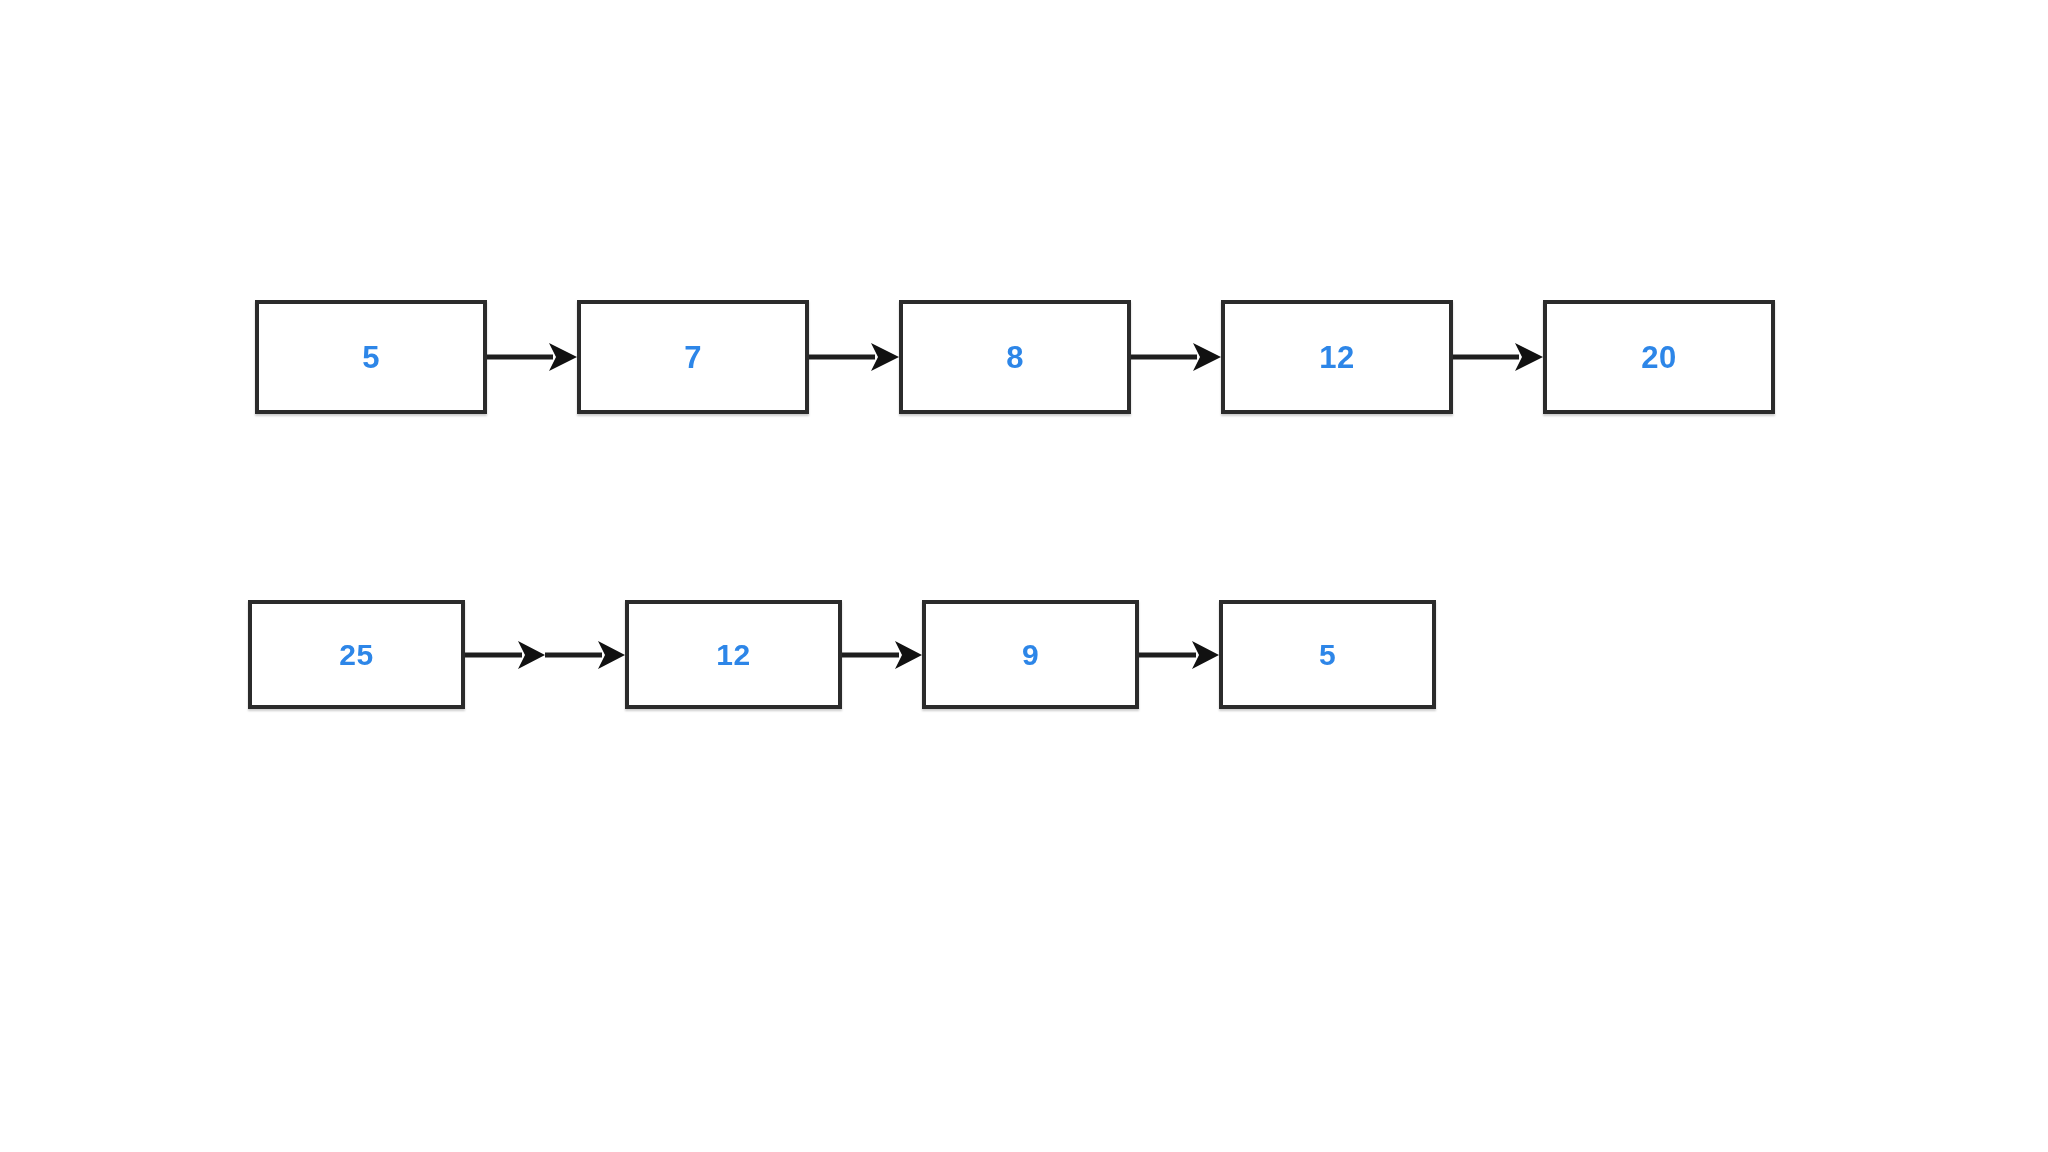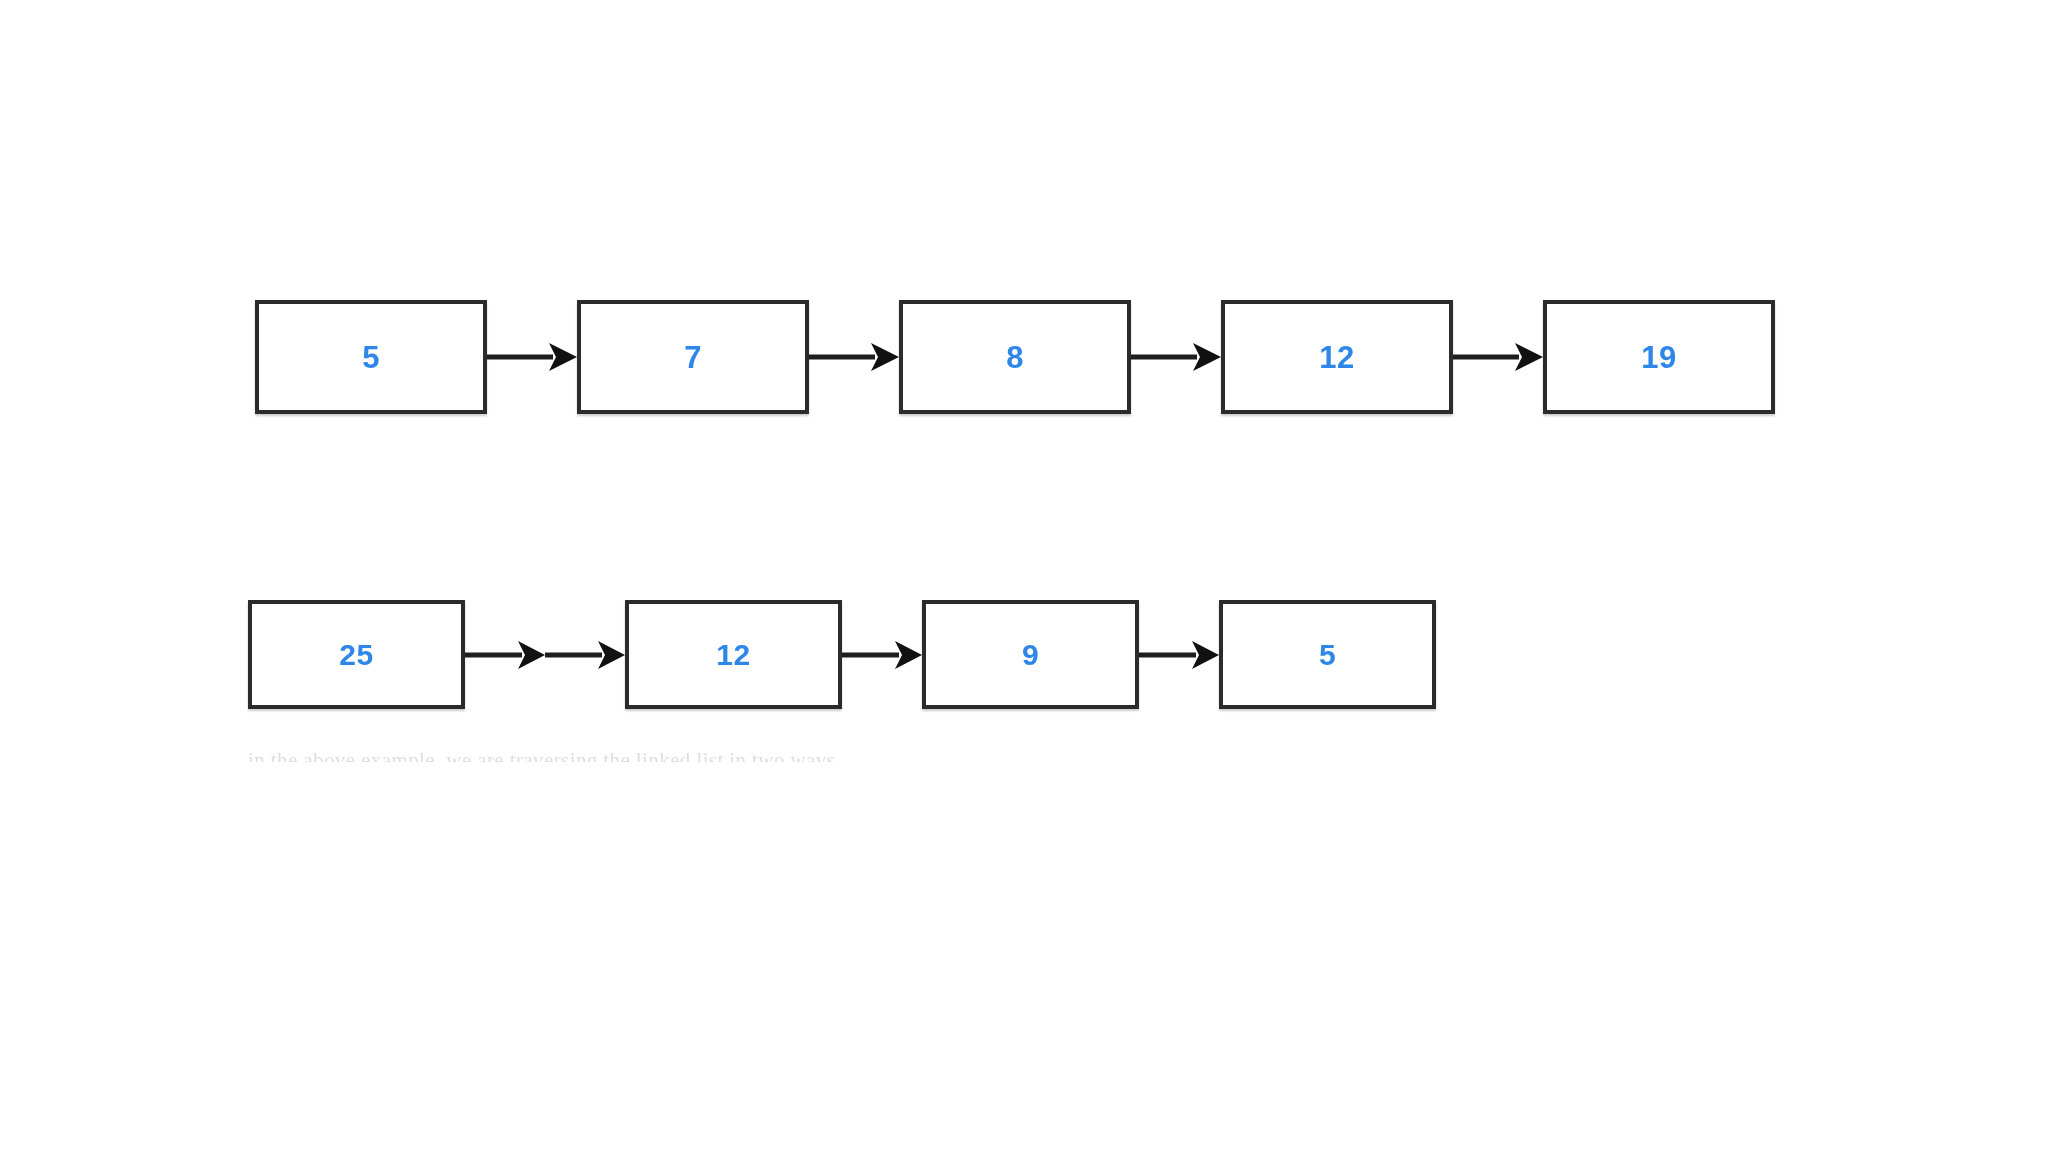--- a/index.html
+++ b/index.html
@@ -154,21 +154,21 @@
     <div class="node">
       <span class="node-value">12</span>
     </div>
 
     <svg class="connector" viewBox="0 0 90 40">
       <line class="shaft" x1="0" y1="20" x2="66" y2="20"></line>
       <path class="head" d="M 62 6 L 90 20 L 62 34 L 69 20 Z"></path>
     </svg>
 
     <div class="node">
-      <span class="node-value">19</span>
+      <span class="node-value">20</span>
     </div>
 
   </div>
 
   <div class="chain" id="chain-row-2">
 
     <div class="node">
       <span class="node-value">25</span>
     </div>
 
@@ -200,15 +200,14 @@
       <line class="shaft" x1="0" y1="20" x2="57" y2="20"></line>
       <path class="head" d="M 53 6 L 80 20 L 53 34 L 60 20 Z"></path>
     </svg>
 
     <div class="node">
       <span class="node-value">5</span>
     </div>
 
   </div>
 
-  <div id="clipped-text-line">in the above example, we are traversing the linked list in two ways</div>
 
 </div>
 
 </body></html>

